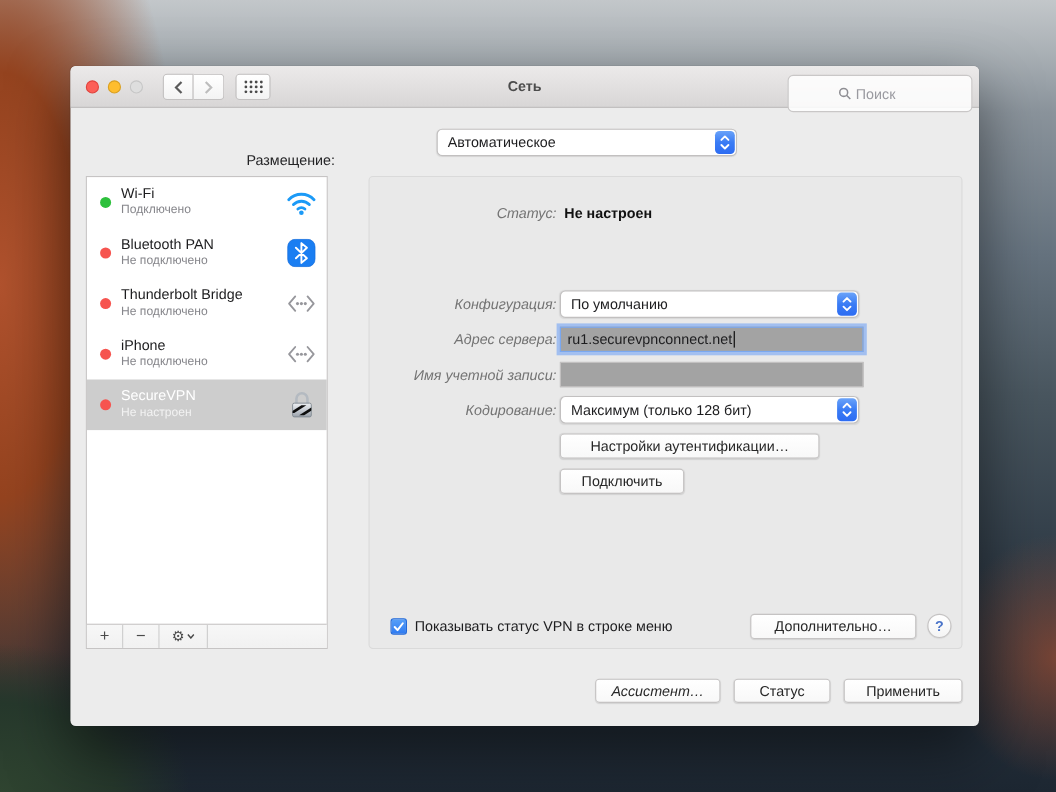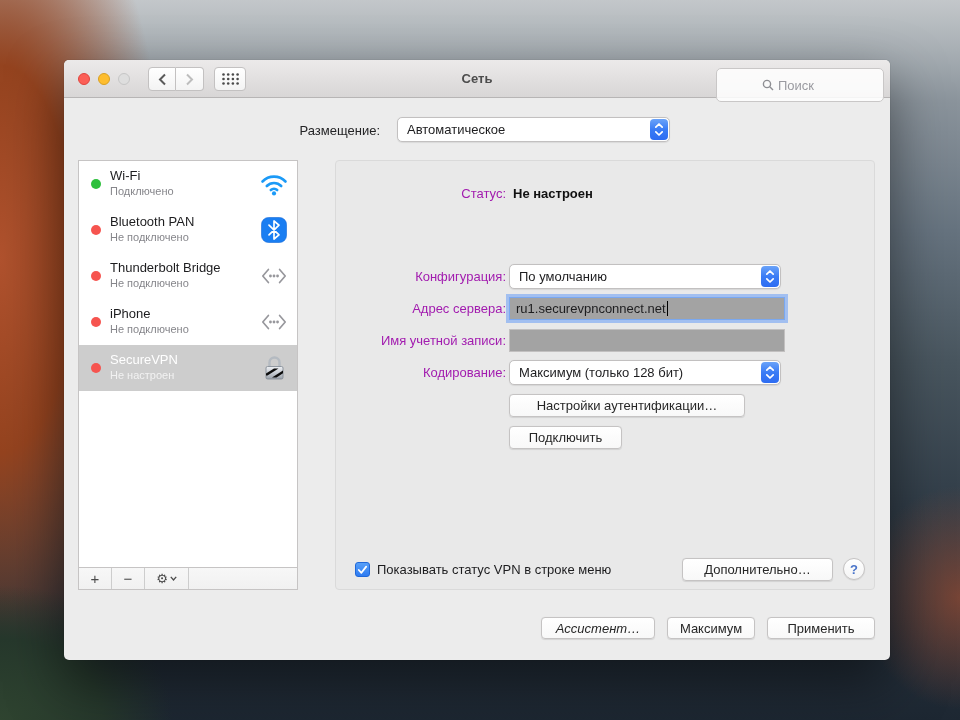--- a/index.html
+++ b/index.html
@@ -50,21 +50,21 @@
     background:rgba(255,255,255,0.85); border:1px solid #c9c7c7; border-radius:5px;
     display:flex; align-items:center; justify-content:center; gap:4px;
   }
   .searchbox input {
     border:none; outline:none; background:transparent; width:60px;
     font-size:13px; color:#7d7d82; font-family:inherit;
   }
   .searchbox input::placeholder { color:#9a9aa0; }
   
   .loc-label {
-    position:absolute; left:160px; top:63px; width:156px; text-align:right;
+    position:absolute; left:160px; top:78px; width:156px; 
     font-size:13px; color:#242426;
   }
   .popup {
     position:absolute; height:25px; background:#ffffff; border:1px solid #c2c0c0;
     border-radius:5px; font-size:13px; color:#1d1d1f;
     display:flex; align-items:center; padding-left:9px;
     box-shadow:0 0.5px 1px rgba(0,0,0,0.08);
   }
   .popup .stepper {
     position:absolute; right:1px; top:1px; bottom:1px; width:18px; border-radius:4px;
@@ -96,21 +96,21 @@
   .sf-btn {
     width:33px; border-right:1px solid #cdcdcd; display:flex; align-items:center; justify-content:center;
     font-size:15px; color:#4a4a4a;
   }
   .sf-btn.gear { width:44px; gap:2px; font-size:13px; }
   
   .panel {
     position:absolute; left:271px; top:100px; width:540px; height:430px;
     background:#e9e9e9; border:1px solid #dadada; border-radius:4px;
   }
-  .p-label { position:absolute; width:170px; text-align:right; font-size:13px; color:#a21caf; }
+  .p-label { position:absolute; width:170px; text-align:right; font-size:13px; color:#737373;font-style:italic; }
   .status-value { position:absolute; left:177px; top:25px; font-size:13px; font-weight:700; color:#111; }
   .field {
     position:absolute; left:173px; width:276px; height:23px;
     background:#a3a3a3; border:1px solid #c2c0c0; font-size:13px; color:#1d1d1f;
     display:flex; align-items:center; padding-left:6px;
   }
   .field.focused {
     border:1px solid #7aa8f0;
     box-shadow:0 0 0 3px rgba(104,156,245,0.55);
   }
@@ -346,15 +346,15 @@
     </div>
     <div class="chk-label">Показывать статус VPN в строке меню</div>
 
     <button class="btn" style="left:346px; top:397px; width:151px;">Дополнительно…</button>
     <div class="helpbtn">
       <span>?</span>
     </div>
   </div>
 
   <button class="btn footer-btn btn-assistant">Ассистент…</button>
-  <button class="btn footer-btn btn-revert">Максимум</button>
+  <button class="btn footer-btn btn-revert">Статус</button>
   <button class="btn footer-btn btn-apply">Применить</button>
 </div>
 
 </body></html>

